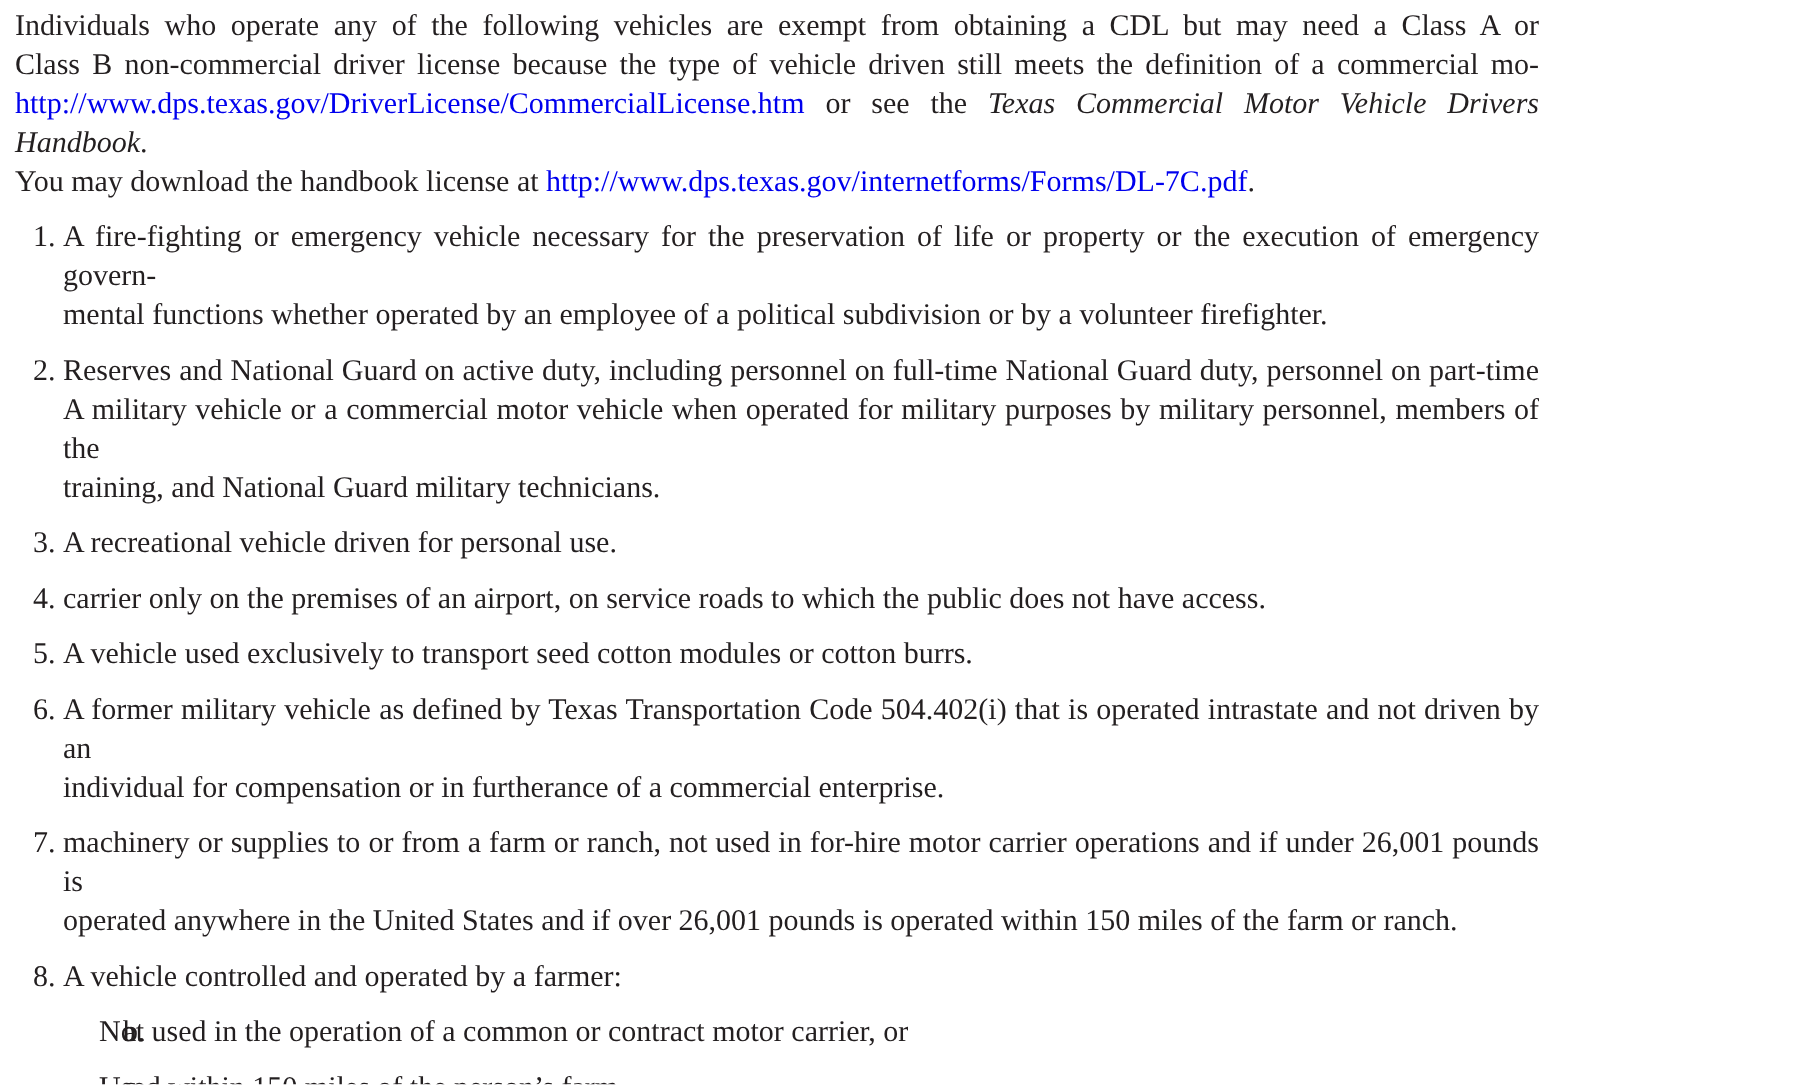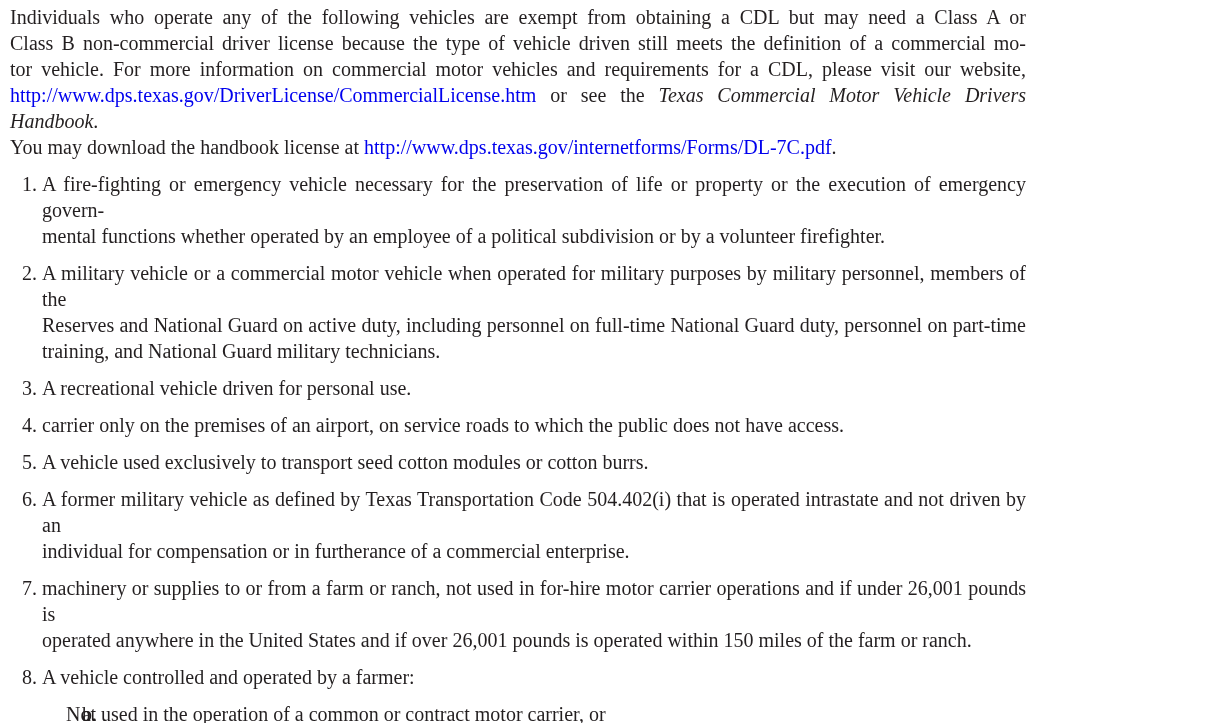--- a/index.html
+++ b/index.html
@@ -25,34 +25,33 @@
   .sub { position:relative; padding-left:24px; margin-top:11px; }
   .slabel { position:absolute; left:40px; top:0; }
 </style>
 </head>
 <body>
 
 <div class="page">
   <div class="intro" id="intro">
       <div class="tline just"><span>Individuals who operate any of the following vehicles are exempt from obtaining a CDL but may need a Class A or</span></div>
       <div class="tline just"><span>Class B non-commercial driver license because the type of vehicle driven still meets the definition of a commercial mo-</span></div>
-      <div class="tline just"><span>tor vehicle. For more information on commercial motor vehicles and requirements for a CDL, please visit our website,</span></div>
       <div class="tline just"><a href="#" class="link">http://www.dps.texas.gov/DriverLicense/CommercialLicense.htm</a><span> or see the </span><em>Texas Commercial Motor Vehicle Drivers Handbook</em><span>.</span></div>
       <div class="tline"><span>You may download the handbook license at </span><a href="#" class="link">http://www.dps.texas.gov/internetforms/Forms/DL-7C.pdf</a><span>.</span></div>
     </div>
   <div class="list" id="list">
       <div class="item">
         <span class="num">1.</span>
         <div class="tline just"><span>A fire-fighting or emergency vehicle necessary for the preservation of life or property or the execution of emergency govern-</span></div>
         <div class="tline"><span>mental functions whether operated by an employee of a political subdivision or by a volunteer firefighter.</span></div>
       </div>
       <div class="item">
         <span class="num">2.</span>
+        <div class="tline just"><span>Reserves and National Guard on active duty, including personnel on full-time National Guard duty, personnel on part-time</span></div>
         <div class="tline just"><span>A military vehicle or a commercial motor vehicle when operated for military purposes by military personnel, members of the</span></div>
-        <div class="tline just"><span>Reserves and National Guard on active duty, including personnel on full-time National Guard duty, personnel on part-time</span></div>
         <div class="tline"><span>training, and National Guard military technicians.</span></div>
       </div>
       <div class="item">
         <span class="num">3.</span>
         <div class="tline"><span>A recreational vehicle driven for personal use.</span></div>
       </div>
       <div class="item">
         <span class="num">4.</span>
         <div class="tline"><span>carrier only on the premises of an airport, on service roads to which the public does not have access.</span></div>
       </div>

